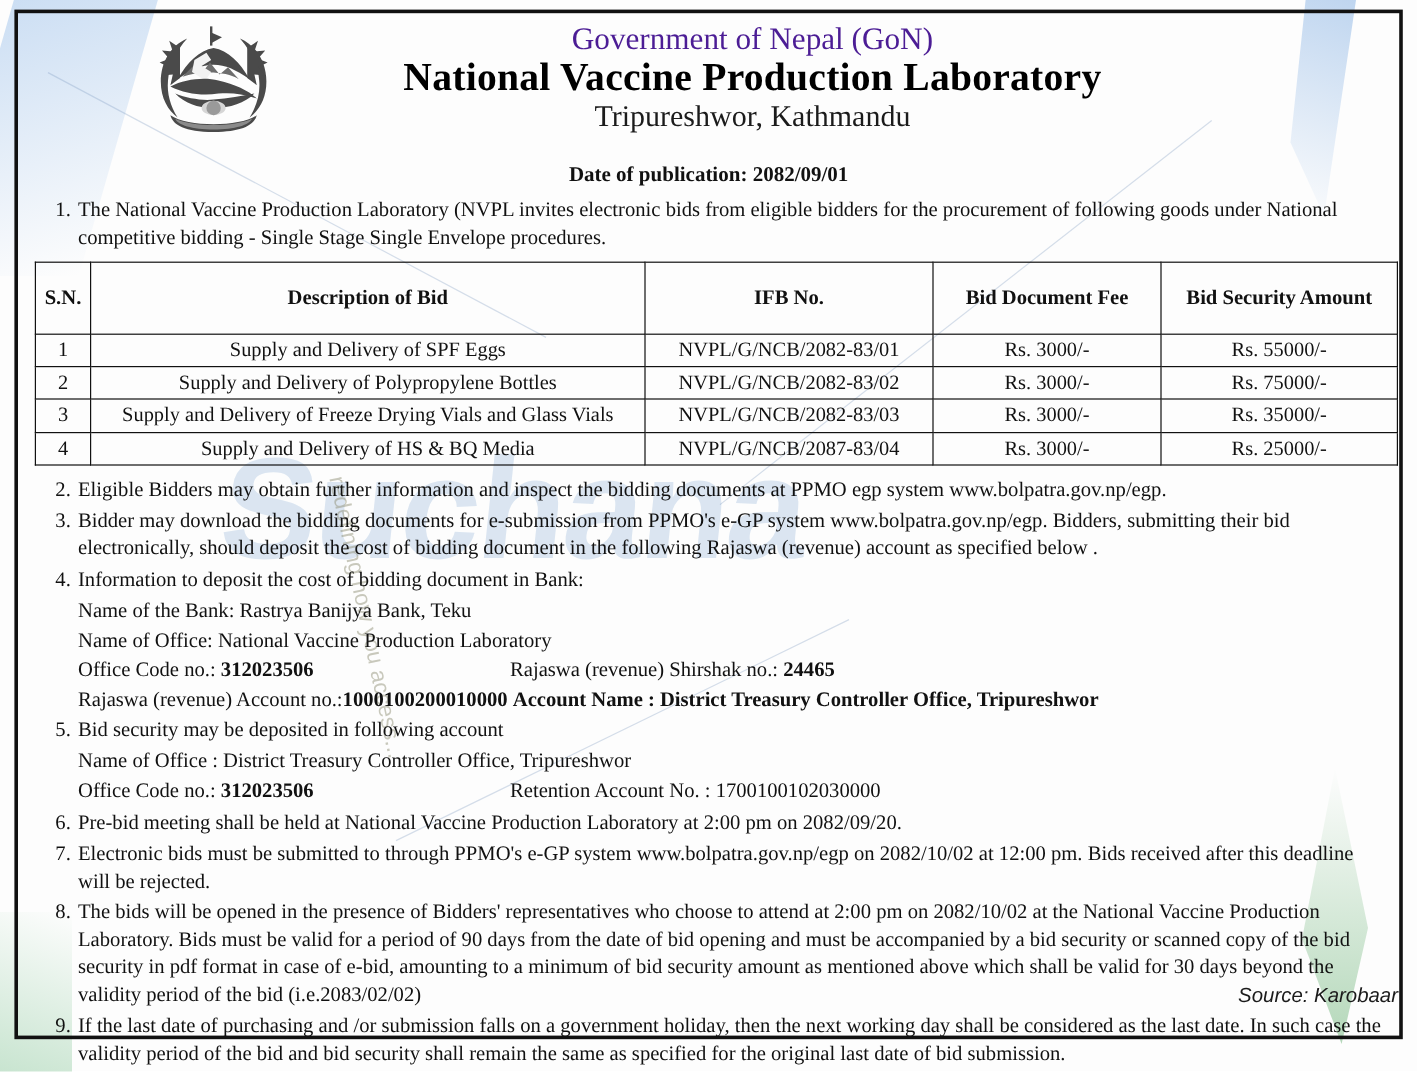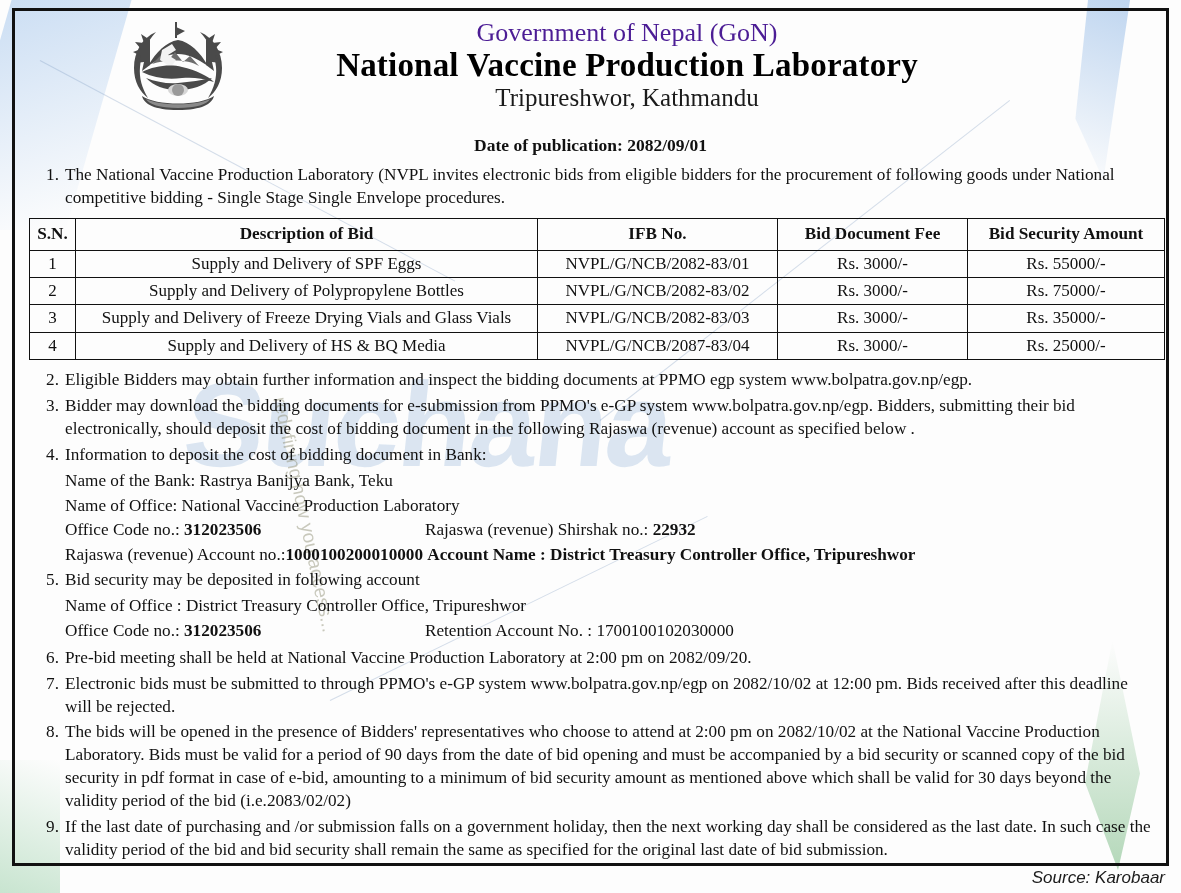--- a/index.html
+++ b/index.html
@@ -192,39 +192,39 @@
   .bid-table th, .bid-table td {
     border: 1.6px solid #111;
     text-align: center;
     font-size: 17px;
     padding: 3px 4px;
     line-height: 1.2;
   }
   .bid-table th {
     font-weight: bold;
     font-size: 17.2px;
-    padding: 5px 4px;
+    padding: 19px 4px;
   }
   .col-sn   { width: 46px; }
   .col-desc { width: 462px; }
   .col-ifb  { width: 240px; }
   .col-fee  { width: 190px; }
   .col-sec  { width: 197px; }
 
   .sub-line { margin: 2px 0 2px 36px; }
   .sub-line-wide { margin: 2px 0 2px 36px; display: flex; }
   .sub-line-wide .cell-a { width: 360px; flex: 0 0 360px; }
 
   .clause-tight { margin-bottom: 1px; }
 
   
   .source {
     position: absolute;
     right: 16px;
-    top: 868px;
+    top: 820px;
     font-family: "Liberation Sans", sans-serif;
     font-style: italic;
     font-size: 17px;
     color: #1b1b1b;
   }
 </style>
 </head>
 <body>
 
 <div id="page">
@@ -371,21 +371,21 @@
         <span class="b">National Vaccine Production Laboratory</span>
       </div>
 
       <div class="sub-line-wide">
         <span class="cell-a">
           <span>Office Code no.:</span>
           <span class="bi">312023506</span>
         </span>
         <span>
           <span>Rajaswa (revenue) Shirshak no.:</span>
-          <span class="bi">22932</span>
+          <span class="bi">24465</span>
         </span>
       </div>
 
       <div class="sub-line">
         <span>Rajaswa (revenue) Account no.:</span><span class="bi">1000100200010000</span>
         <span class="bi">Account Name : District Treasury Controller Office, Tripureshwor</span>
       </div>
 
       <ol class="clauses">
         <li class="clause clause-tight">

